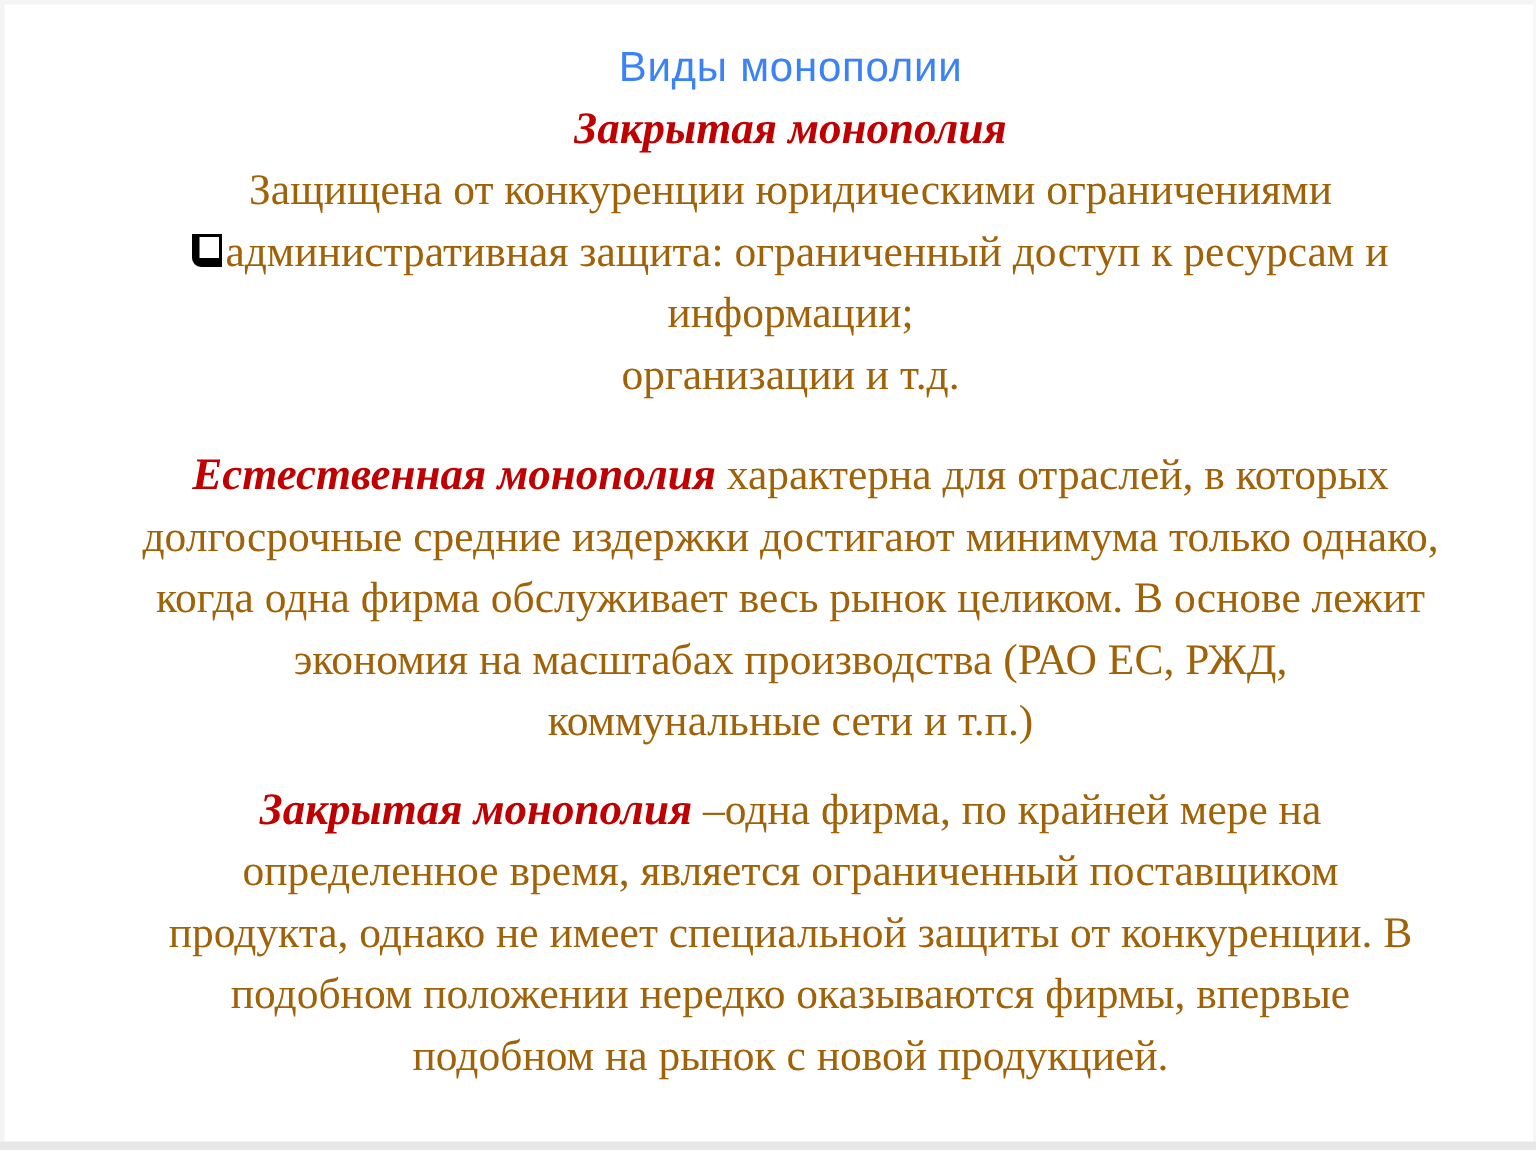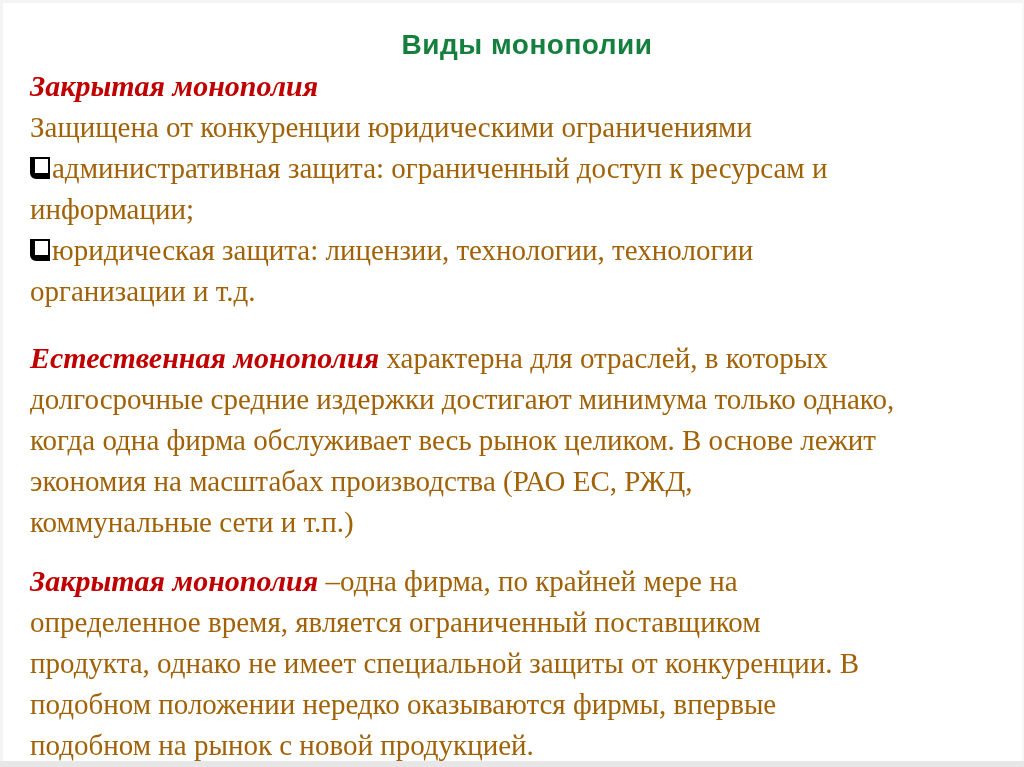--- a/index.html
+++ b/index.html
@@ -27,30 +27,31 @@
   .content {
     position: absolute;
     top: 24px;
     left: 30px;
     width: 994px;
   }
   .slide-title {
     width: 994px;
     text-align: center;
     font-family: "Liberation Sans", "DejaVu Sans", sans-serif;
-    font-weight: bold;
+    font-weight: normal;
     font-size: 28px;
     line-height: 41px;
-    color: #15803d;
+    color: #3b82f6;
     letter-spacing: 0.5px;
   }
   .line {
     font-size: 29px;
     line-height: 41px;
     white-space: nowrap;
+    text-align: center;
   }
   .red-head {
     color: #c00000;
     font-weight: bold;
     font-style: italic;
     font-size: 30px;
   }
   .body-text { color: #a16207; }
   .block-natural { margin-top: 25px; }
   .block-open   { margin-top: 17px; }
@@ -82,23 +83,20 @@
 
     <div>
       <div class="line">
         <span class="red-head">Закрытая монополия</span>
       </div>
       <div class="line body-text">Защищена от конкуренции юридическими ограничениями</div>
       <div class="line body-text">
         <span class="sq-bullet"></span><span>административная защита: ограниченный доступ к ресурсам и</span>
       </div>
       <div class="line body-text">информации;</div>
-      <div class="line body-text">
-        <span class="sq-bullet"></span><span>юридическая защита: лицензии, технологии, технологии</span>
-      </div>
       <div class="line body-text">организации и т.д.</div>
     </div>
 
     <div class="block-natural">
       <div class="line">
         <span class="red-head">Естественная монополия</span><span class="body-text"> характерна для отраслей, в которых</span>
       </div>
       <div class="line body-text">долгосрочные средние издержки достигают минимума только однако,</div>
       <div class="line body-text">когда одна фирма обслуживает весь рынок целиком. В основе лежит</div>
       <div class="line body-text">экономия на масштабах производства (РАО ЕС, РЖД,</div>

